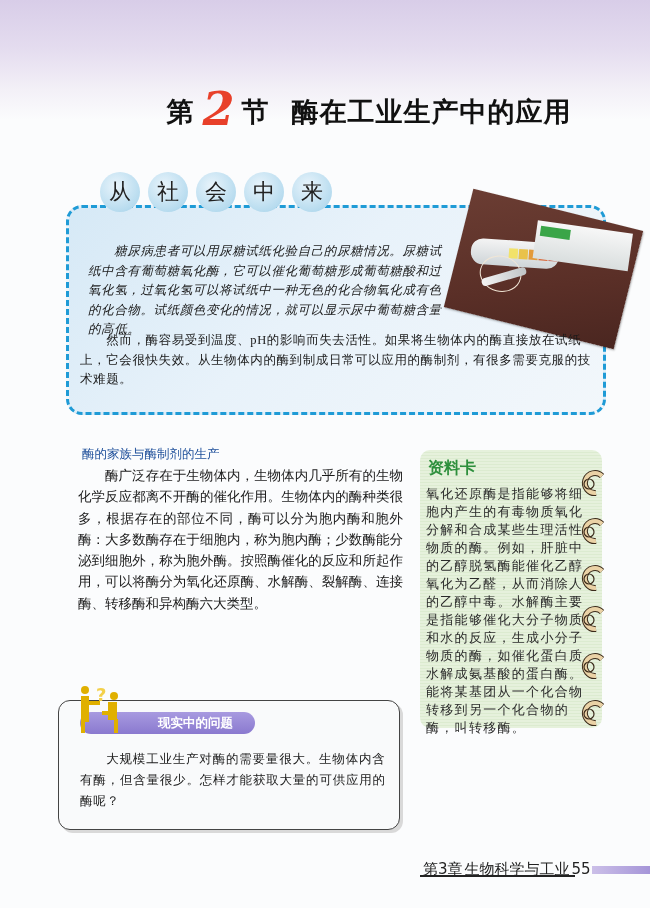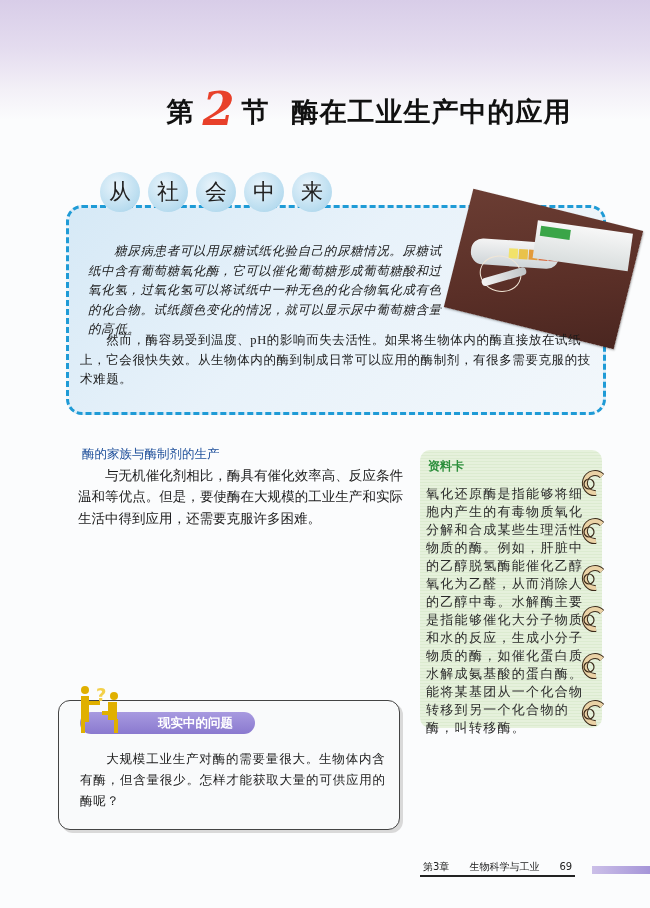--- a/index.html
+++ b/index.html
@@ -95,21 +95,21 @@
 
   
   .card {
     position: absolute; left: 420px; top: 450px; width: 182px; height: 278px;
     border-radius: 10px;
     background: repeating-linear-gradient(to bottom, #e6f1dc 0px, #e6f1dc 2px, #dcebd0 2px, #dcebd0 3px);
   }
   .card-title {
     position: absolute; left: 428px; top: 458px;
     font-family: Liberation Mono, monospace; font-weight: bold;
-    font-size: 12px; color: #2d8f3c; text-align: center;
+    font-size: 16px; color: #2d8f3c; text-align: center;
   }
   .card-text {
     position: absolute; left: 426px; top: 485px; width: 160px;
     font-size: 13px; line-height: 18px; letter-spacing: 1.3px; color: #2a2a2a;
   }
   .ring {
     position: absolute; left: 578px; width: 30px; height: 30px;
   }
 
   
@@ -129,22 +129,22 @@
   .prob-icon { position: absolute; left: 78px; top: 683px; width: 48px; height: 52px; }
   .prob-text {
     position: absolute; left: 80px; top: 748px; width: 310px;
     font-size: 12.5px; line-height: 21px; letter-spacing: 0.8px;
   }
   .prob-text p { margin: 0; text-indent: 2.1em; }
 
   
   .footer {
     position: absolute; left: 423px; top: 860px;
-    font-family: "DejaVu Sans", "Liberation Sans", sans-serif; font-size: 10px; color: #222;
-    display: flex; align-items: baseline; gap: 20px;
+    font-family: "DejaVu Sans", "Liberation Sans", sans-serif; font-size: 15px; color: #222;
+    display: flex; align-items: baseline; gap: 2px;
   }
   .footer-line { position: absolute; left: 420px; top: 875px; width: 155px; height: 1.5px; background: #222; }
   .footer-bar {
     position: absolute; left: 592px; top: 866px; width: 58px; height: 8px;
     background: linear-gradient(to right, #cbbfe8, #a595d8);
   }
 </style>
 </head>
 <body>
 
@@ -180,21 +180,21 @@
 
 <div class="intro-text">
   <p>糖尿病患者可以用尿糖试纸化验自己的尿糖情况。尿糖试纸中含有葡萄糖氧化酶，它可以催化葡萄糖形成葡萄糖酸和过氧化氢，过氧化氢可以将试纸中一种无色的化合物氧化成有色的化合物。试纸颜色变化的情况，就可以显示尿中葡萄糖含量的高低。</p>
 </div>
 <div class="intro-text2">
   <p>然而，酶容易受到温度、pH的影响而失去活性。如果将生物体内的酶直接放在试纸上，它会很快失效。从生物体内的酶到制成日常可以应用的酶制剂，有很多需要克服的技术难题。</p>
 </div>
 
 <div class="section-head">酶的家族与酶制剂的生产</div>
 <div class="body-text">
-  <p>与无机催化剂相比，酶具有催化效率高、反应条件温和等优点。但是，要使酶在大规模的工业生产和实际生活中得到应用，还需要克服许多困难。</p>
+  <p>酶广泛存在于生物体内，生物体内几乎所有的生物化学反应都离不开酶的催化作用。生物体内的酶种类很多，根据存在的部位不同，酶可以分为胞内酶和胞外酶：大多数酶存在于细胞内，称为胞内酶；少数酶能分泌到细胞外，称为胞外酶。按照酶催化的反应和所起作用，可以将酶分为氧化还原酶、水解酶、裂解酶、连接酶、转移酶和异构酶六大类型。</p>
 </div>
 
 <div class="card"></div>
 <div class="card-title">资料卡</div>
 <div class="card-text">氧化还原酶是指能够将细胞内产生的有毒物质氧化分解和合成某些生理活性物质的酶。例如，肝脏中的乙醇脱氢酶能催化乙醇氧化为乙醛，从而消除人的乙醇中毒。水解酶主要是指能够催化大分子物质和水的反应，生成小分子物质的酶，如催化蛋白质水解成氨基酸的蛋白酶。能将某基团从一个化合物转移到另一个化合物的酶，叫转移酶。</div>
 
 <svg class="ring" style="top:467px" viewBox="0 0 30 30">
     <path d="M18 26 A10 10 0 1 1 24 9" fill="none" stroke="#3a2a1a" stroke-width="6"></path>
     <path d="M18 26 A10 10 0 1 1 24 9" fill="none" stroke="#ead2a6" stroke-width="4"></path>
     <circle cx="11" cy="17" r="5" fill="none" stroke="#3a2a1a" stroke-width="1.2"></circle>
@@ -238,16 +238,16 @@
   <rect x="36" y="36" width="4" height="14" fill="#e0b000"></rect>
   <text x="18" y="18" font-size="18" font-weight="bold" fill="#f3d04a" font-family="DejaVu Sans, sans-serif">?</text>
 </svg>
 <div class="prob-text">
   <p>大规模工业生产对酶的需要量很大。生物体内含有酶，但含量很少。怎样才能获取大量的可供应用的酶呢？</p>
 </div>
 
 <div class="footer">
   <span>第3章</span>
   <span>生物科学与工业</span>
-  <span>69</span>
+  <span>55</span>
 </div>
 <div class="footer-line"></div>
 <div class="footer-bar"></div>
 
 </body></html>

